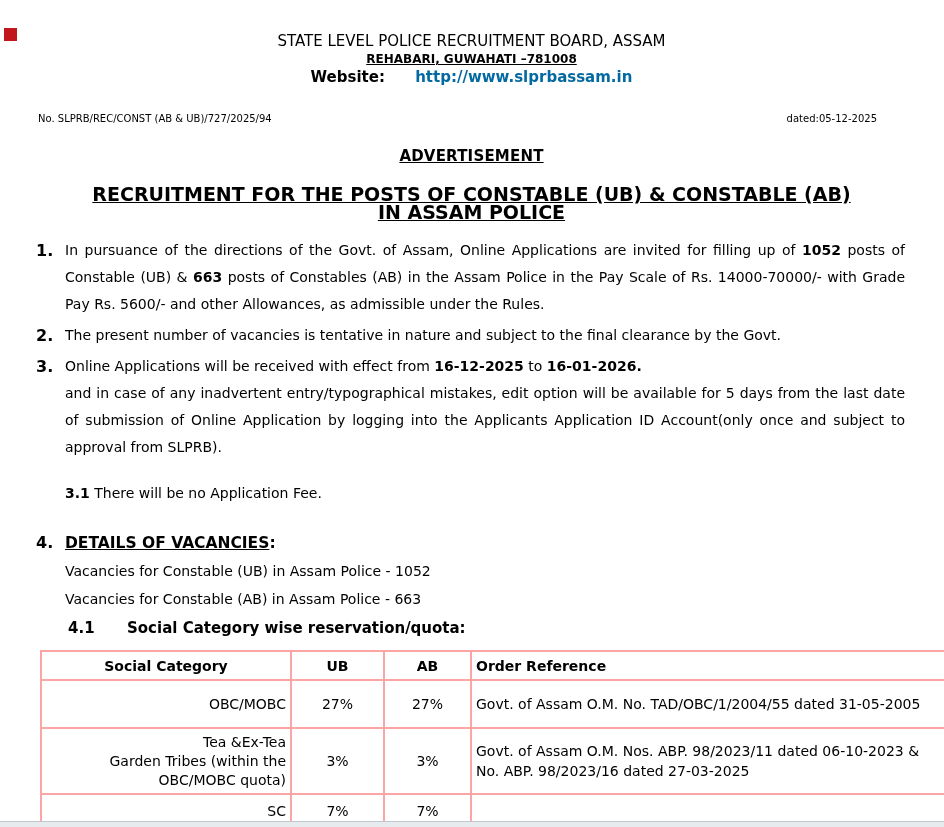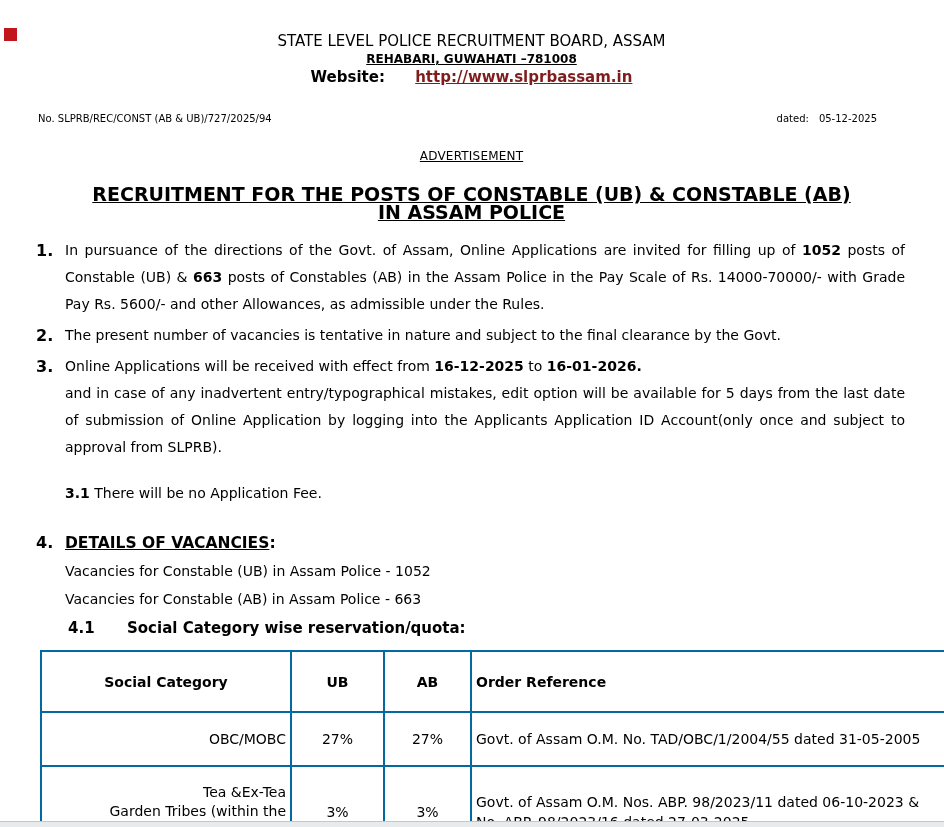--- a/index.html
+++ b/index.html
@@ -20,33 +20,33 @@
     background: #c0161c;
   }
   .content {
     padding: 32px 39px 0 38px;
     box-sizing: border-box;
   }
   .center { text-align: center; }
   .org-title { font-size: 15px; font-weight: normal; line-height: 18px; }
   .address   { font-size: 12px; font-weight: bold; line-height: 18px; text-decoration: underline; }
   .website   { font-size: 15px; font-weight: bold; line-height: 18px; }
-  .website .url { text-decoration: underline; color: #7f1d1d; margin-left: 25px; }
+  .website .url { color: #0369a1; margin-left: 25px; }
 
   .ref-row {
     margin-top: 24px;
     font-size: 10px; line-height: 17px;
     display: flex; justify-content: space-between;
   }
   .ref-row .dated { margin-right: 28px; }
-  .ref-row .dated .dlabel { margin-right: 10px; }
+  .ref-row .dated .dlabel { margin-right: 0; }
 
   .adv-title {
     margin-top: 20px;
-    font-size: 12px; font-weight: normal; line-height: 18px;
+    font-size: 15px; font-weight: bold; line-height: 18px;
     text-decoration: underline; letter-spacing: 0.2px;
   }
   .rec-title {
     margin-top: 20px;
     font-size: 19px; font-weight: bold; line-height: 18px;
     text-decoration: underline;
   }
 
   .item { position: relative; padding-left: 27px; font-size: 14px; line-height: 27px; }
   .item .num {
@@ -71,22 +71,22 @@
 
   table.quota {
     border-collapse: collapse;
     margin-left: 2px;
     margin-top: 11px;
     table-layout: fixed;
     width: 865px;
     font-size: 14px;
   }
   table.quota th, table.quota td {
-    border: 2px solid #0369a1;
-    padding: 16px 4px;
+    border: 2px solid #fca5a5;
+    padding: 0 4px;
     overflow: hidden;
   }
   th.c-cat  { width: 240px; }
   th.c-ub   { width: 83px; }
   th.c-ab   { width: 77px; }
   th.c-ord  { width: 465px; }
   table.quota thead th { font-weight: bold; height: 27px; }
   th.c-cat, th.c-ub, th.c-ab { text-align: center; }
   th.c-ord { text-align: left; padding-left: 5px; }
   td.cat { text-align: right; vertical-align: middle; white-space: pre-line; line-height: 19px; }

